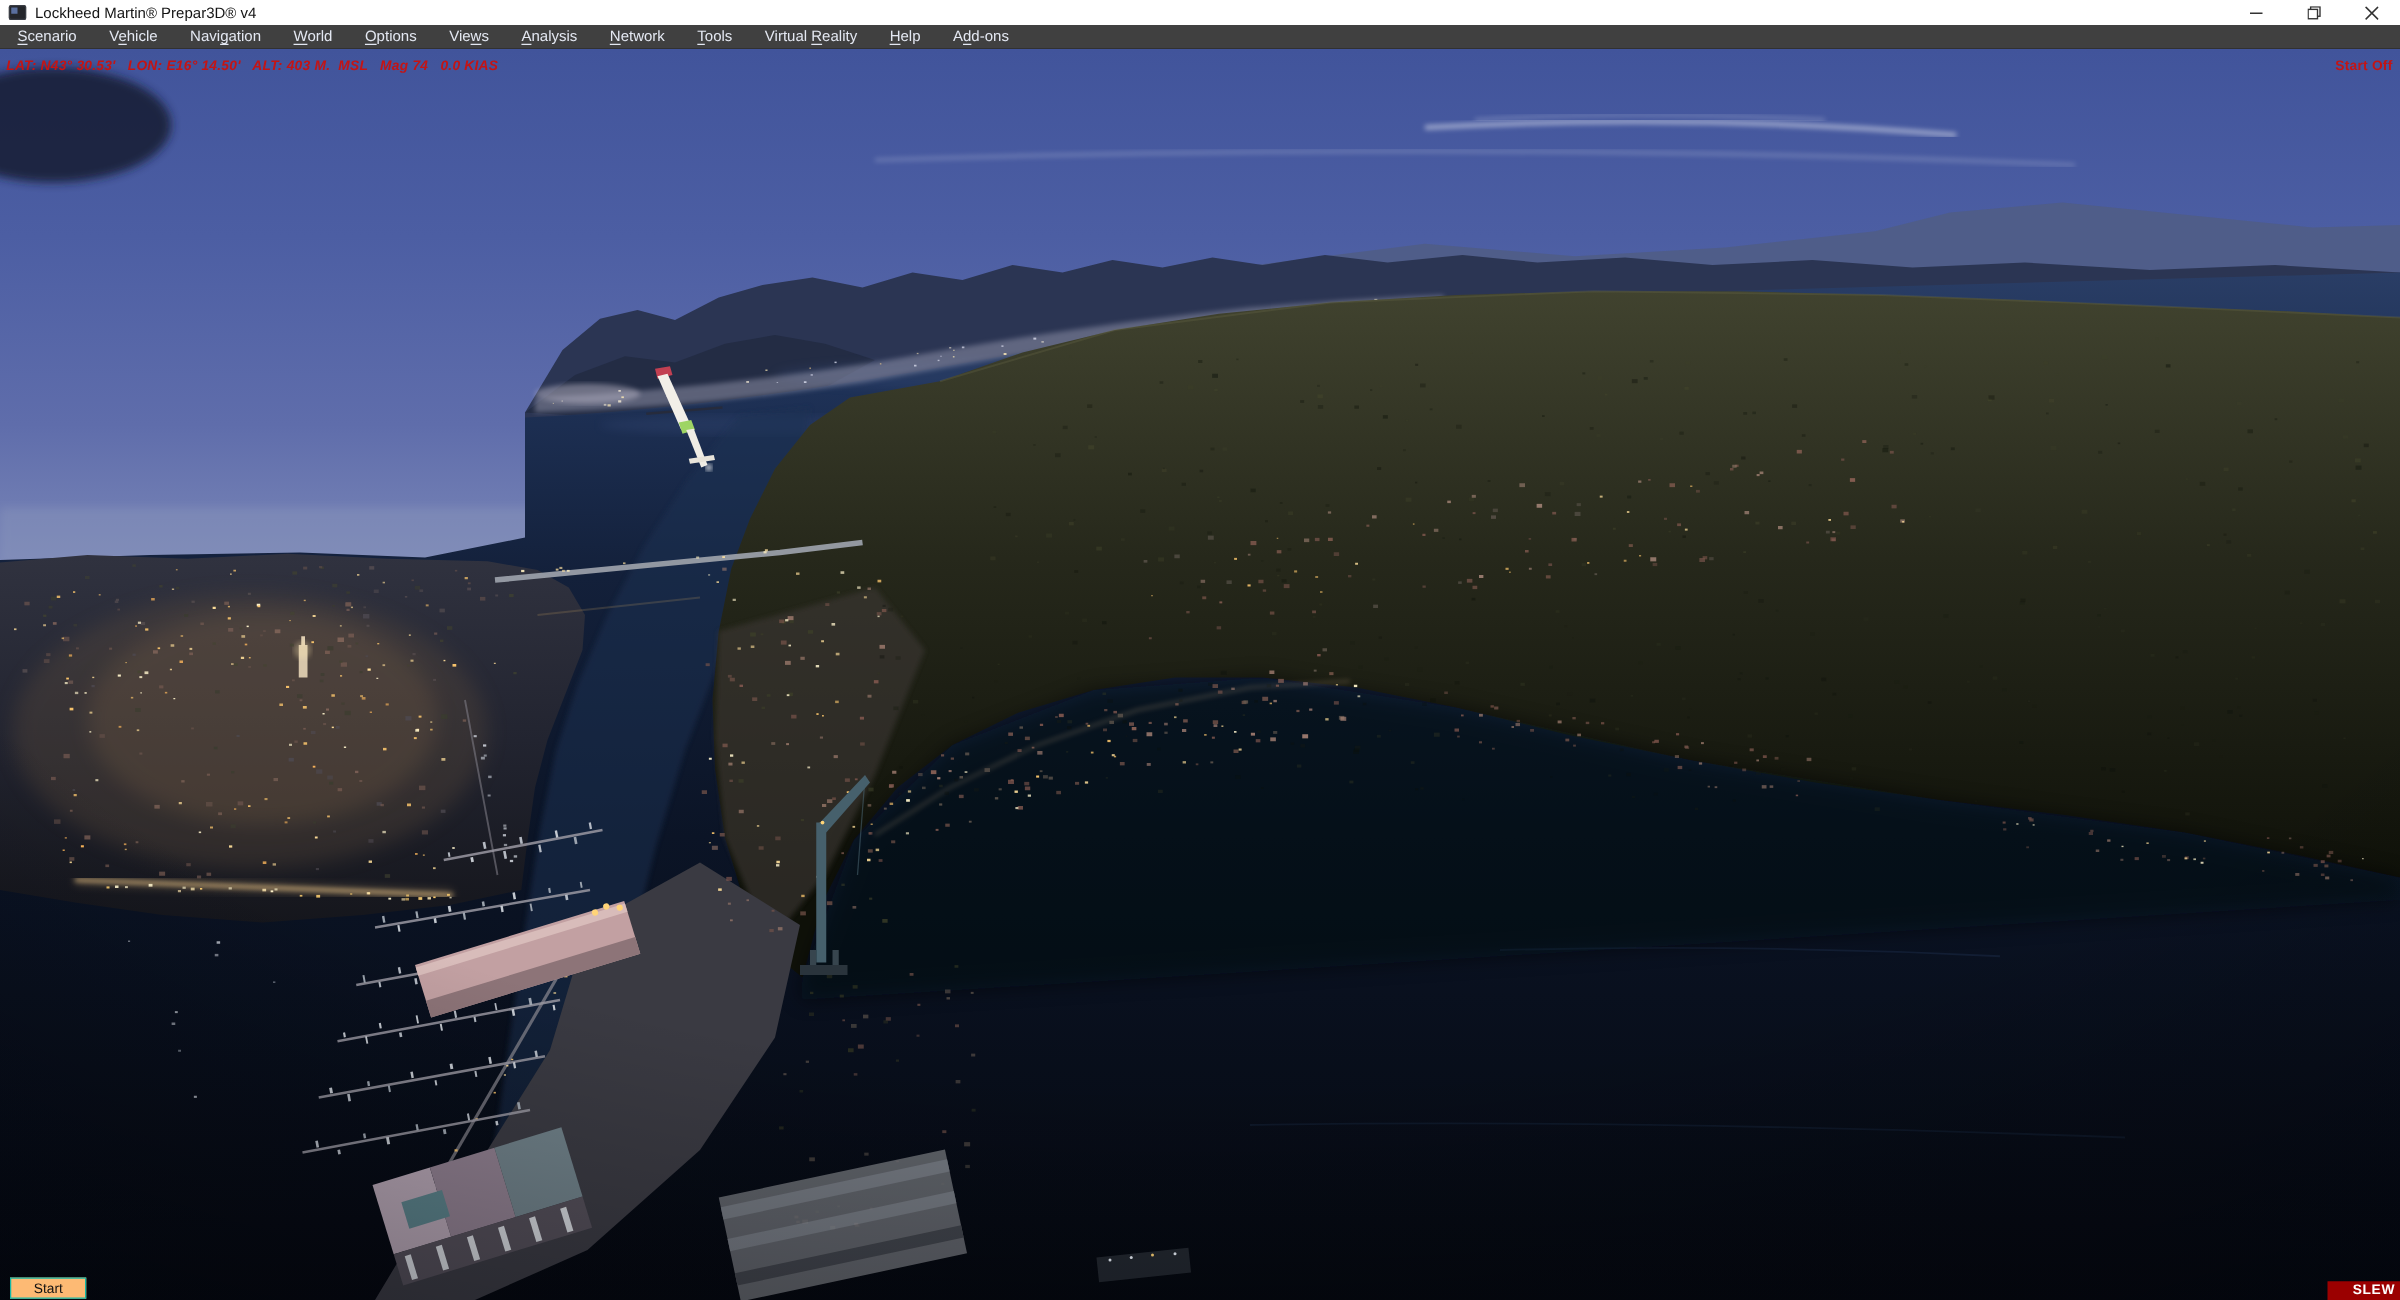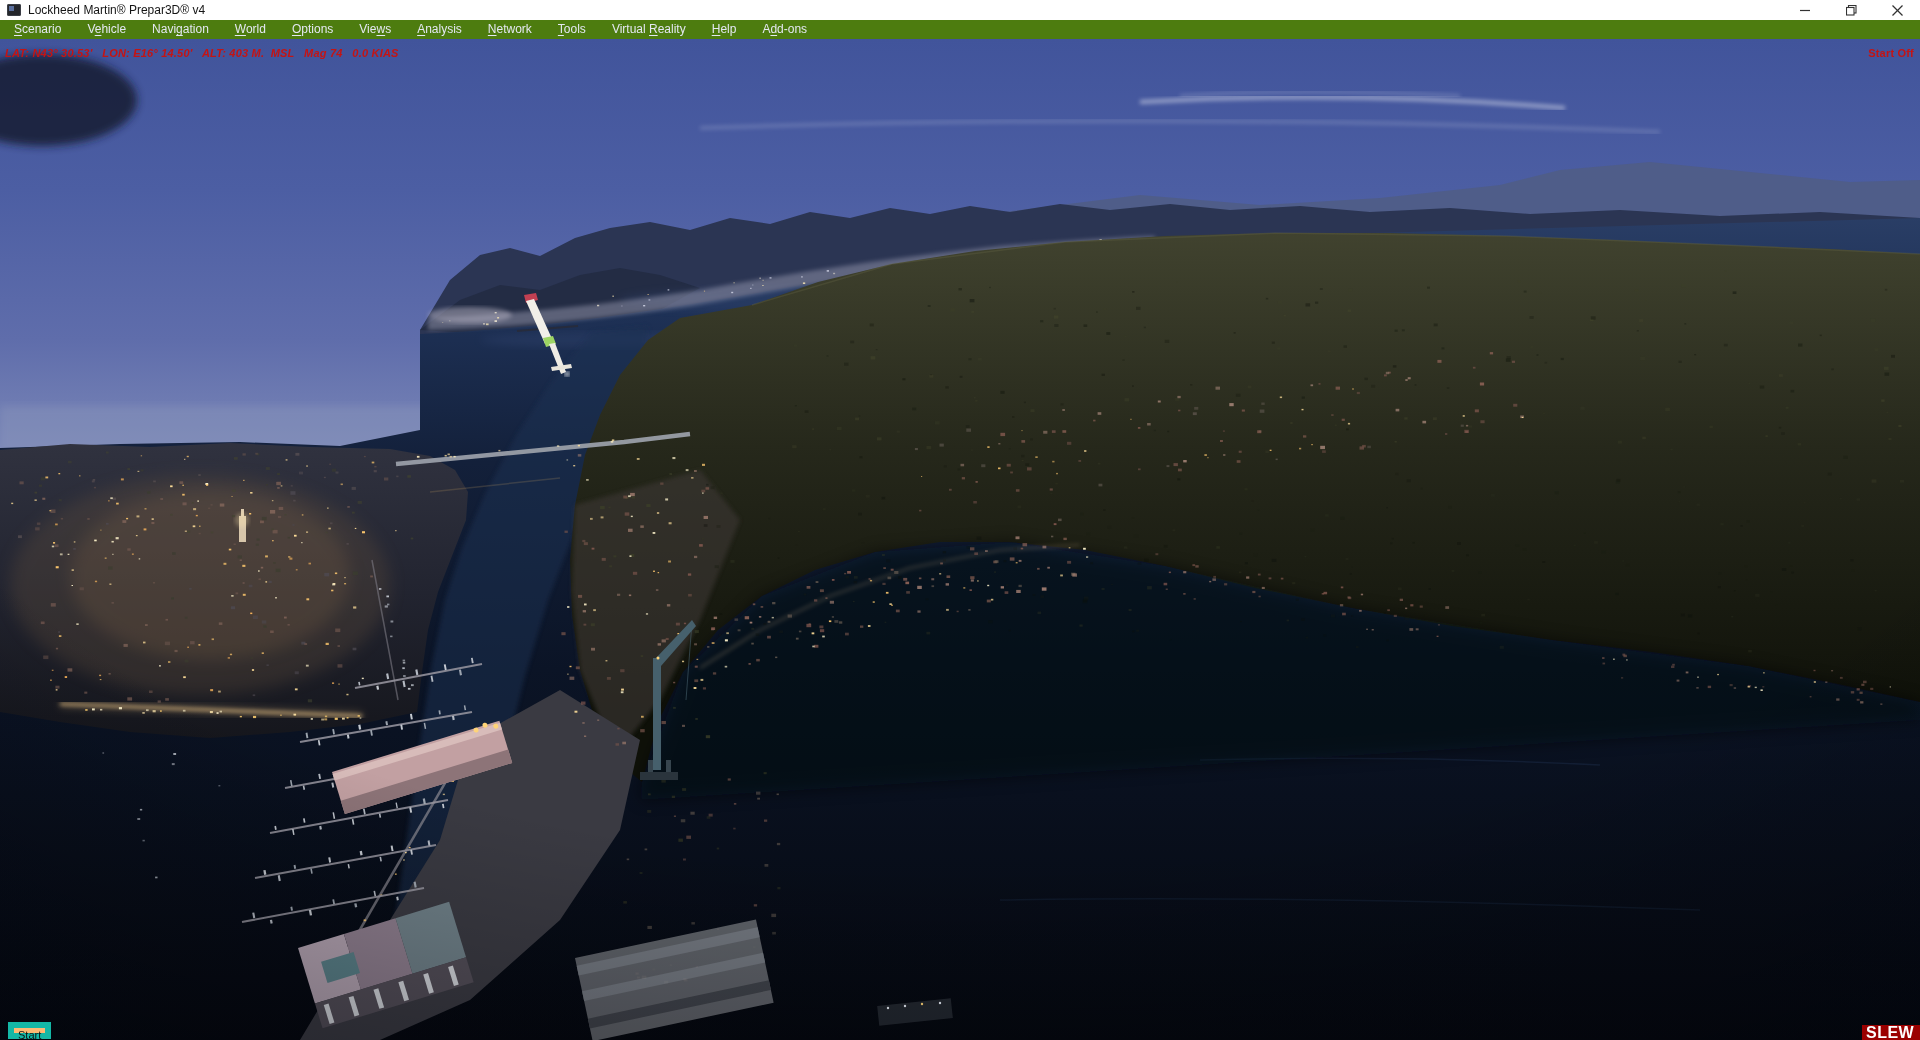--- a/index.html
+++ b/index.html
@@ -10,45 +10,45 @@
   .titlebar{position:absolute;top:0;left:0;right:0;height:20px;background:#ffffff;
             display:flex;align-items:center;z-index:30;justify-content:space-between;}
   .title-icon{width:14px;height:12px;margin-left:7px;background:#24262b;border-radius:2px;
               box-shadow:inset 0 0 0 1px #3a3d45;position:relative;}
   .title-icon:after{content:"";position:absolute;left:2px;top:2px;width:5px;height:5px;background:#5a6f9e;}
   .title-text{margin-left:7px;font-size:12px;color:#141414;white-space:nowrap;}
   .win-controls{margin-left:auto;display:flex;height:100%;}
   .win-btn{width:46px;height:20px;display:flex;align-items:center;justify-content:center;}
   .win-btn svg{display:block;}
 
-  .menubar{position:absolute;top:20px;left:0;right:0;height:19px;background:#4d7c0f;
+  .menubar{position:absolute;top:20px;left:0;right:0;height:19px;background:#404040;
            display:flex;align-items:center;z-index:30;
            color:#e4e8f2;font-size:12px;}
   .menu-item{padding:0 13px;height:19px;line-height:18px;white-space:nowrap;cursor:default;}
   .menu-item:first-child{margin-left:1px;}
   .menu-item .accel{text-decoration:underline;text-underline-offset:2px;}
 
   
   .hud{position:absolute;top:47px;font-size:11px;font-weight:600;letter-spacing:.2px;
        white-space:pre;z-index:20;}
   .hud-left{left:5px;}
   .hud-right{right:6px;}
 
   
   .scene{position:absolute;top:39px;left:0;width:1920px;height:1001px;z-index:1;}
   .scene svg{display:block;}
 
   
   .start-btn{position:absolute;left:8px;top:1022px;height:17px;z-index:40;
-             background:#fdba74;border:6px solid #14b8a6;box-sizing:border-box;
-             font-size:11px;line-height:14px;color:#111;padding:0 4px;
+             background:#fdba74;border:1px solid #14b8a6;box-sizing:border-box;
+             font-size:11px;line-height:14px;color:#111;padding:0 18px;
              font-family:"Liberation Sans",sans-serif;}
   .slew{position:absolute;right:0;top:1025px;height:15px;min-width:58px;z-index:40;
-        color:#ffffff;font-size:16px;font-weight:bold;line-height:15px;
-        text-align:left;letter-spacing:.5px;padding:0 4px;box-sizing:border-box;}
+        color:#ffffff;font-size:11px;font-weight:bold;line-height:15px;
+        text-align:right;letter-spacing:.5px;padding:0 4px;box-sizing:border-box;}
 </style>
 </head>
 <body>
 
 <div id="app">
 
   <div class="titlebar">
     <div class="title-icon"></div>
     <div class="title-text">Lockheed Martin® Prepar3D® v4</div>
     <div class="win-controls">

